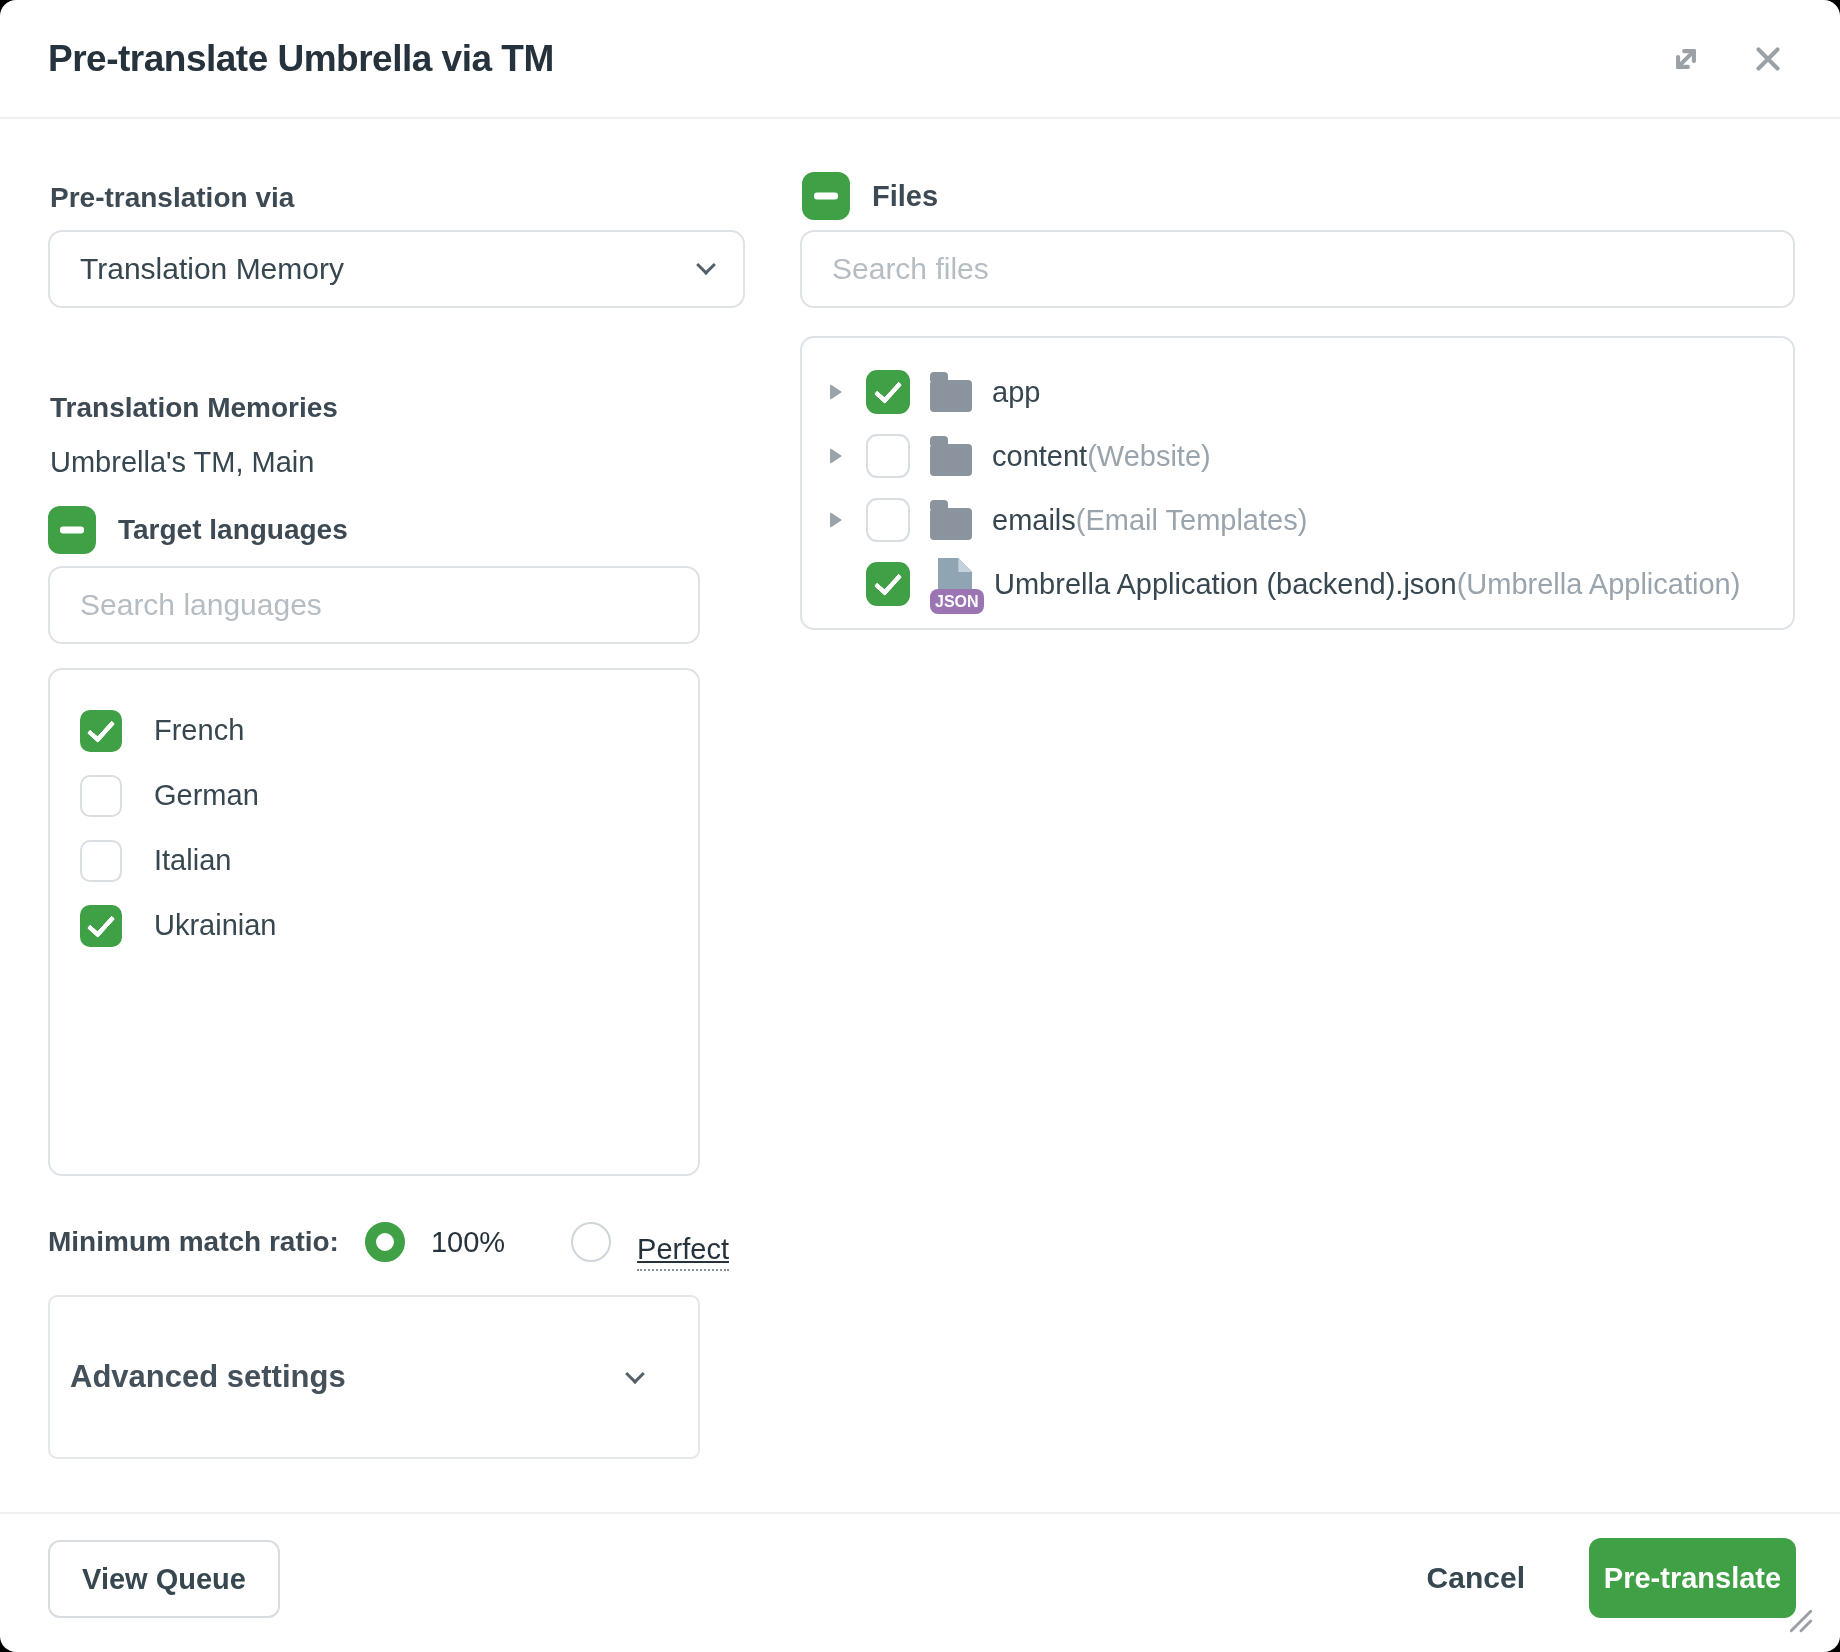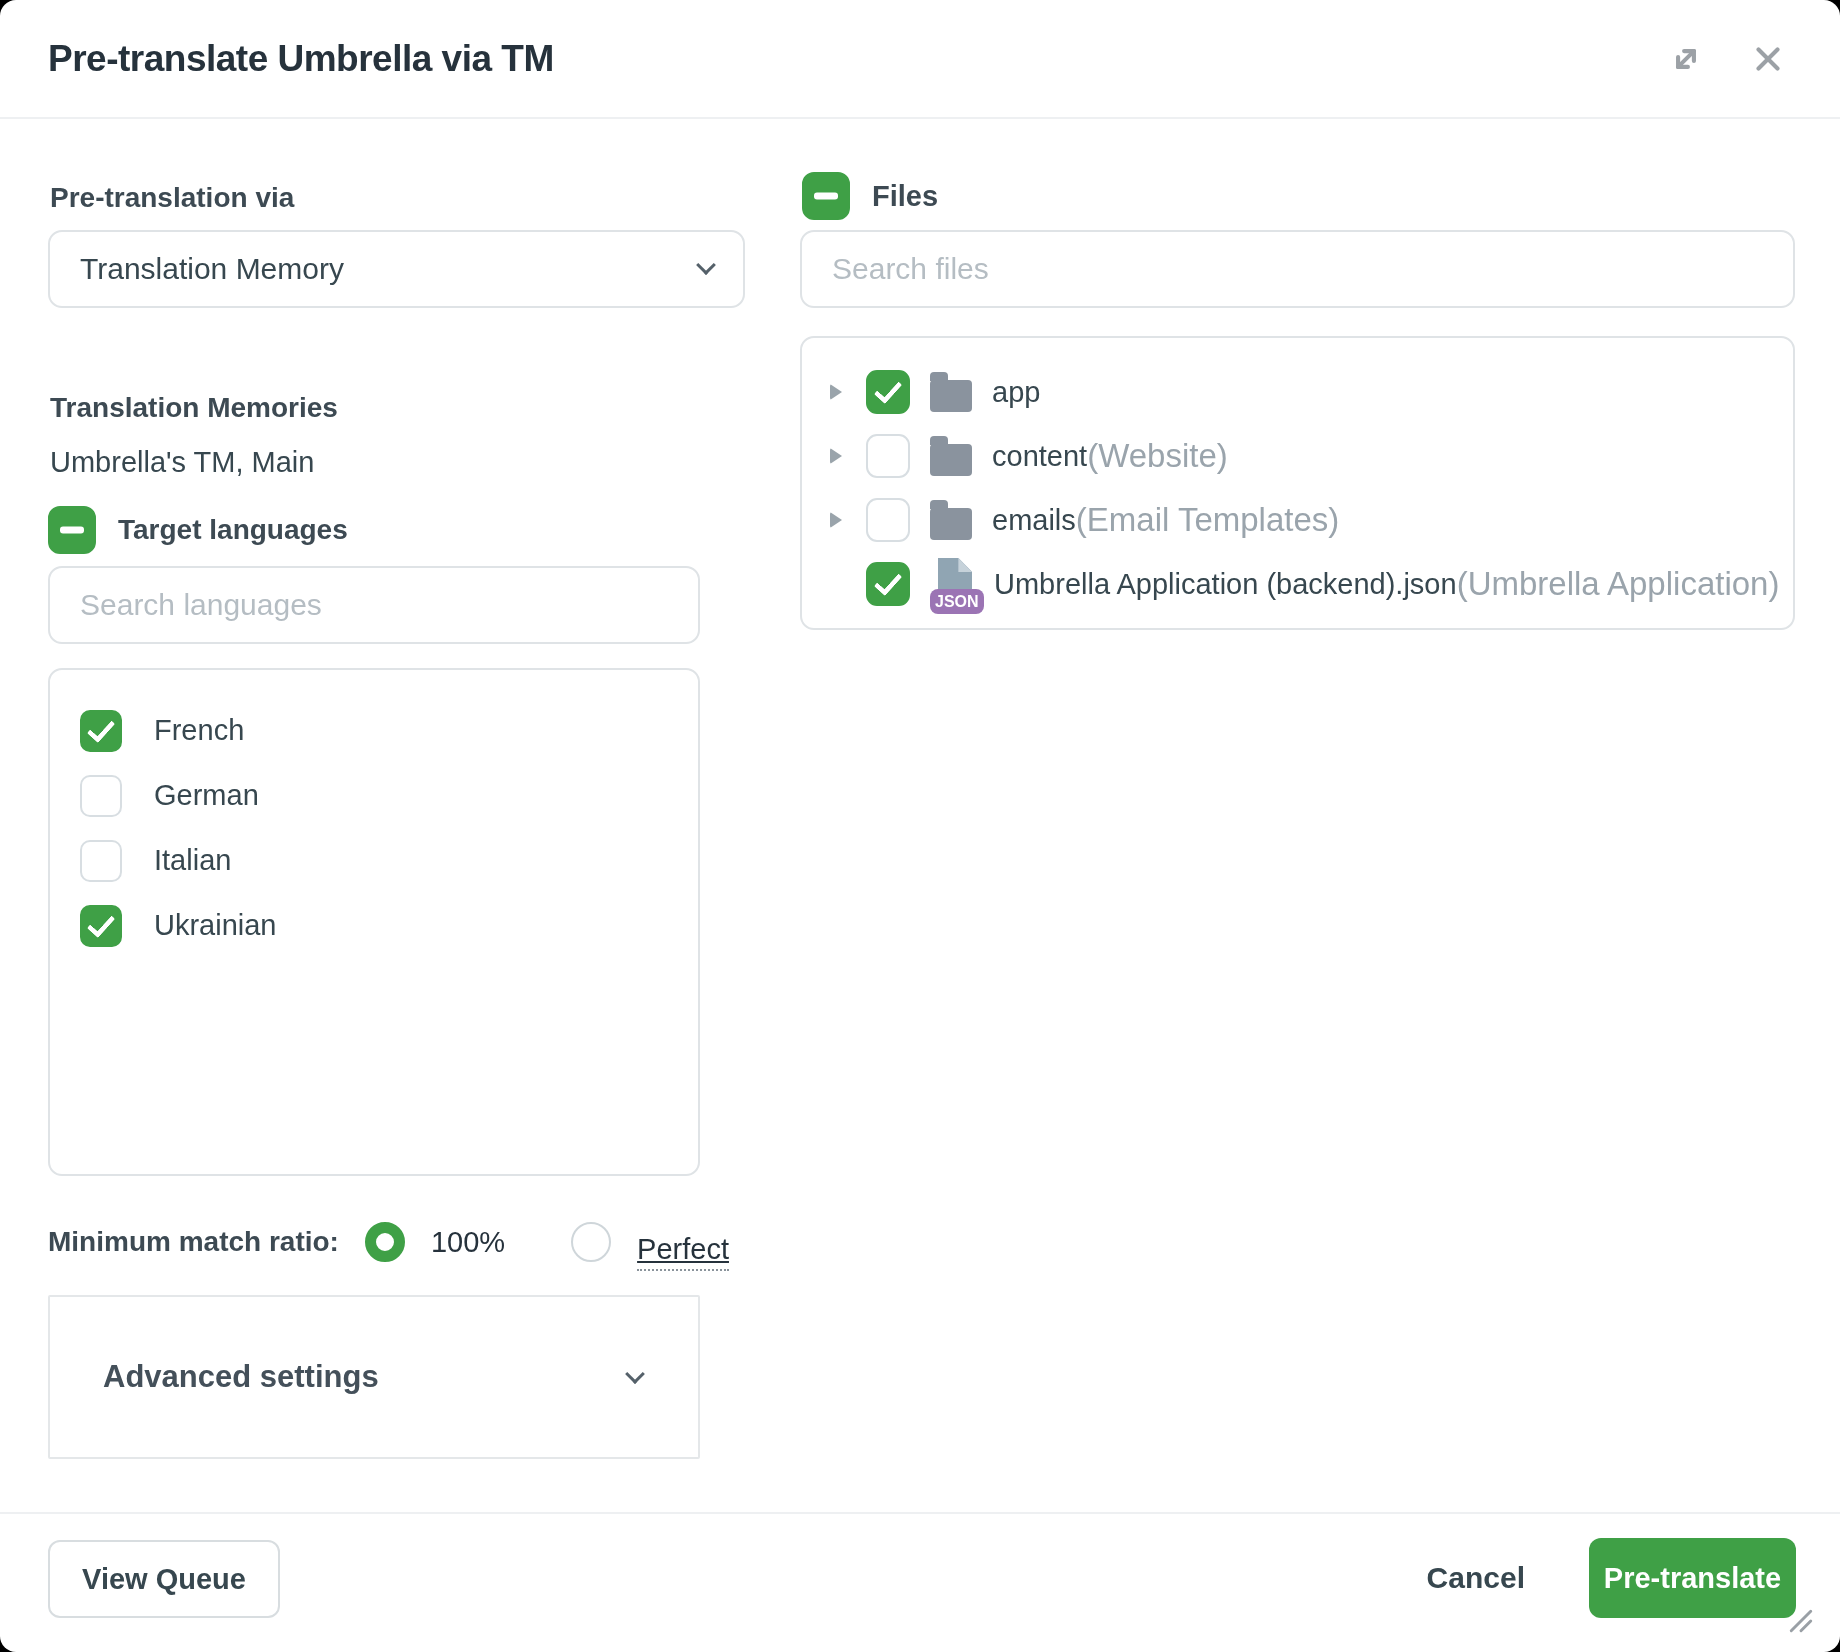--- a/index.html
+++ b/index.html
@@ -55,34 +55,34 @@
 
   
   .match-row{left:48px;top:1220px;display:flex;align-items:center;gap:26px;height:44px;}
   .radio{width:40px;height:40px;border-radius:50%;background:#fff;border:2px solid #CFD6DA;flex:0 0 auto;cursor:pointer;}
   .radio.selected{border:11px solid var(--green);}
   .radio-label{font-size:29px;color:var(--dark);}
   .radio-label.hint{text-decoration:underline;border-bottom:2px dotted #8A939B;padding-bottom:3px;cursor:help;margin-top:20px;}
   .gap-lg{width:14px;}
 
   
-  .advanced{left:48px;top:1295px;width:652px;height:164px;border:2px solid #E4E7E9;border-radius:2px;display:flex;align-items:center;padding:0 56px 0 53px;cursor:pointer;}
+  .advanced{left:48px;top:1295px;width:652px;height:164px;border:2px solid #E4E7E9;border-radius:9px;display:flex;align-items:center;padding:0 56px 0 20px;cursor:pointer;}
   .advanced .adv-label{font-size:31px;font-weight:600;color:#44505A;}
   .advanced .chev{margin-top:-6px;}
 
   
   .files-row{left:802px;top:172px;}
   .files-row .sec-label{font-size:29px;}
   .tree{left:800px;top:336px;width:995px;height:294px;border:2px solid var(--border);border-radius:14px;padding:22px 0;}
   .tree-row{display:flex;align-items:center;height:64px;padding-left:28px;}
   .tw-arrow{width:0;height:0;border-left:12px solid #9AA4AB;border-top:8px solid transparent;border-bottom:8px solid transparent;border-radius:2px;margin-right:24px;flex:0 0 auto;visibility:hidden;cursor:pointer;}
   .tw-arrow.show{visibility:visible;}
   .tree-row .cb{margin-right:20px;}
   .tree-label{font-size:29px;color:var(--text);white-space:nowrap;}
-  .tree-note{font-size:33px;color:var(--muted);white-space:nowrap;}
+  .tree-note{font-size:29px;color:var(--muted);white-space:nowrap;}
 
   .folder-icon{width:42px;height:32px;background:var(--folder);border-radius:4px;position:relative;margin-right:20px;margin-top:7px;flex:0 0 auto;}
   .folder-icon::before{content:"";position:absolute;top:-8px;left:0;width:18px;height:9px;background:var(--folder);border-radius:4px 4px 0 0;}
 
   .jsonfile-icon{position:relative;width:46px;height:52px;margin-right:18px;flex:0 0 auto;}
   .jsonfile-icon .doc{position:absolute;left:8px;top:0;width:34px;height:42px;background:#90A5B3;clip-path:polygon(0 0,60% 0,100% 33%,100% 100%,0 100%);}
   .jsonfile-icon .fold{position:absolute;left:calc(8px + 20.4px);top:0;width:13.6px;height:14px;background:#C6D2DA;clip-path:polygon(0 0,100% 100%,0 100%);}
   .jsonfile-icon .badge{position:absolute;left:0;bottom:-4px;background:var(--purple);color:#fff;font-size:16px;font-weight:700;line-height:1;padding:5px 5px 4px;border-radius:8px;letter-spacing:0;}
 
   

